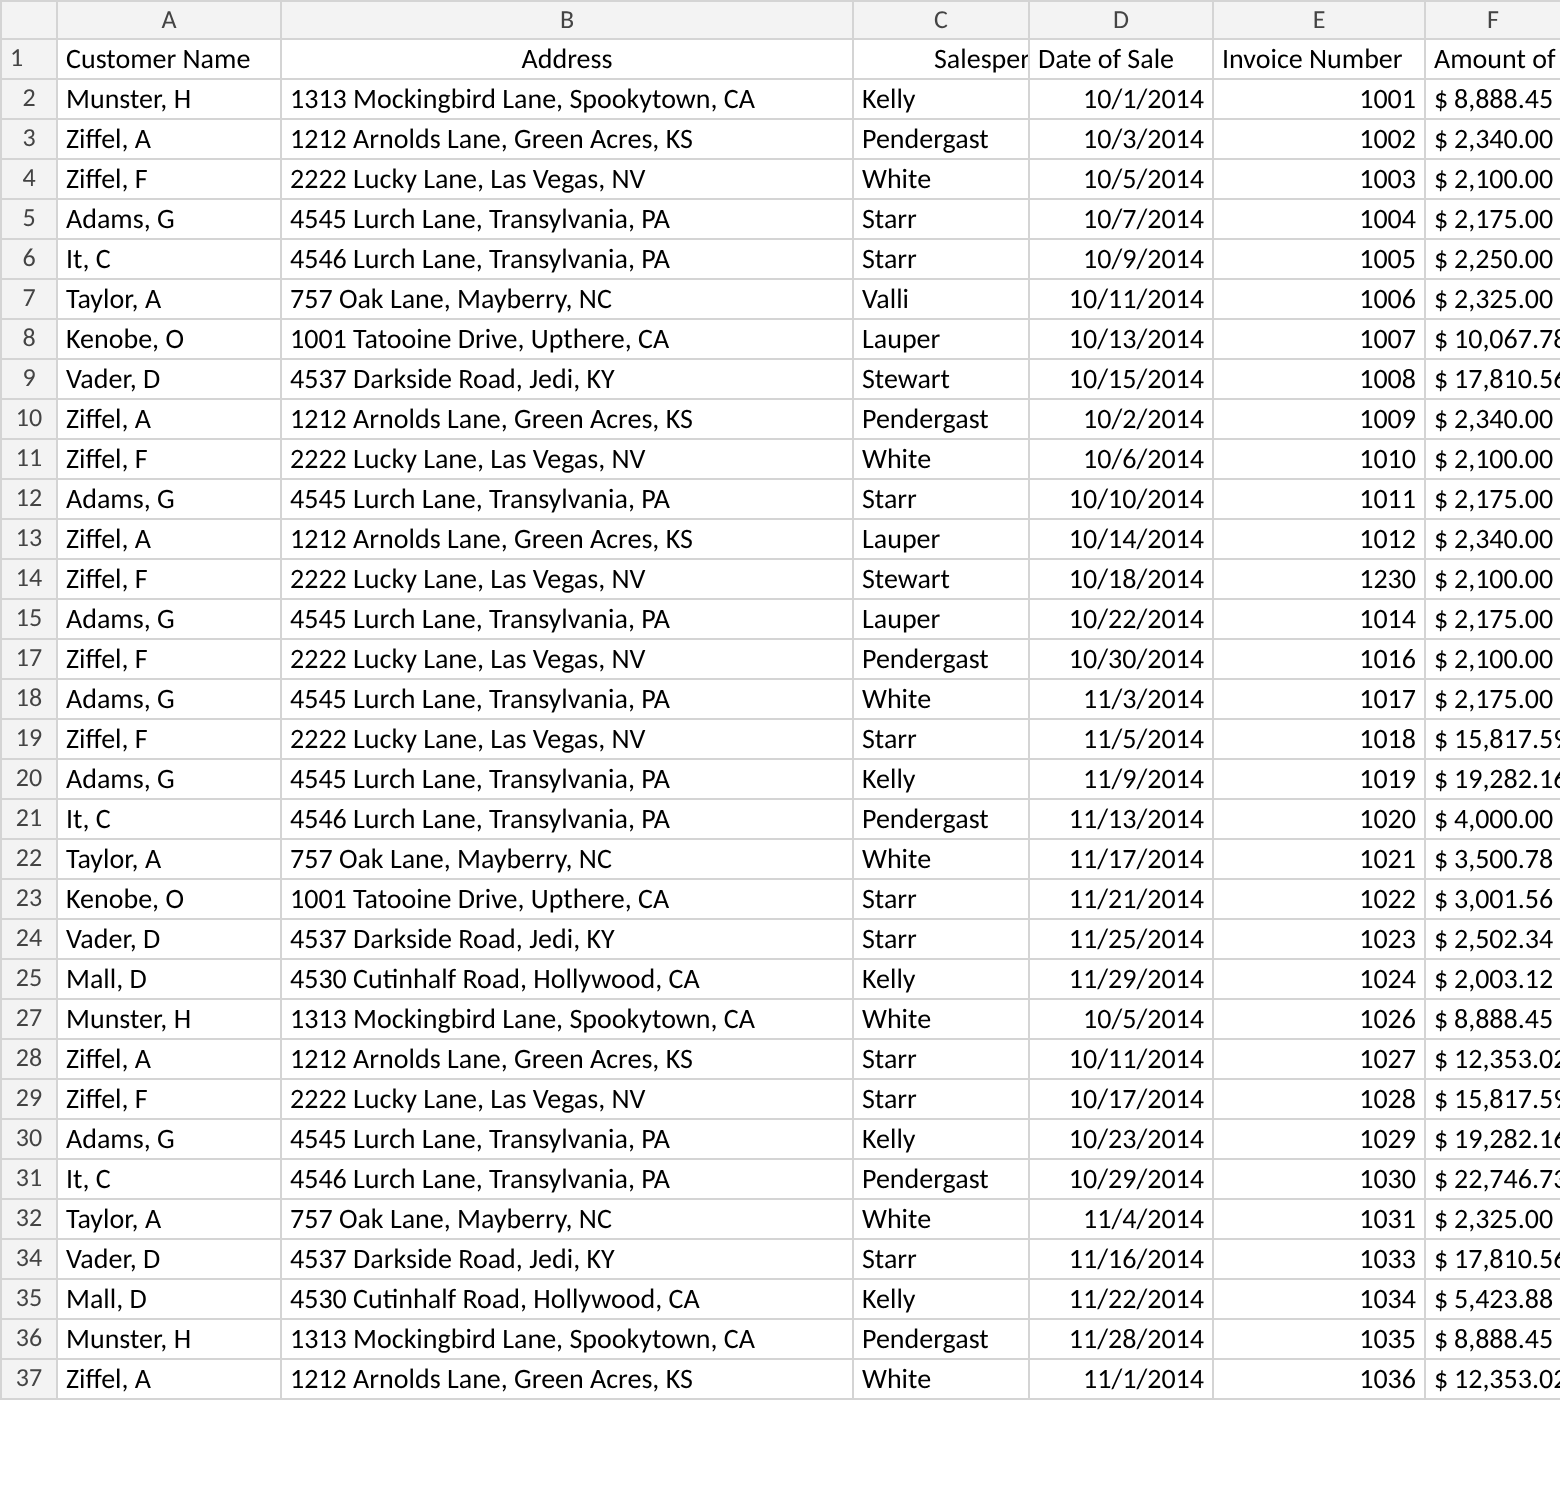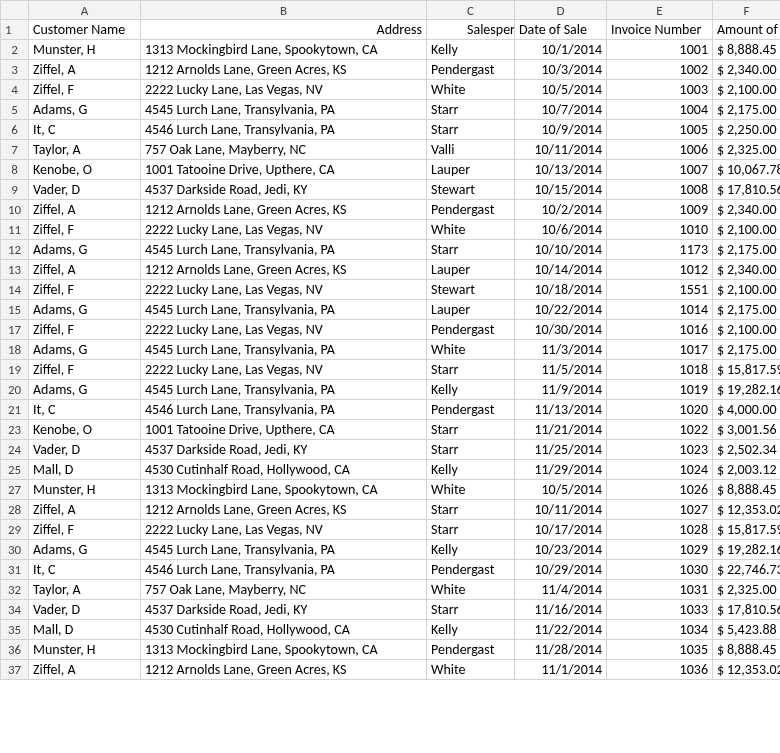--- a/index.html
+++ b/index.html
@@ -77,21 +77,21 @@
       <th>C</th>
       <th>D</th>
       <th>E</th>
       <th>F</th>
     </tr>
   </thead>
   <tbody id="grid-body">
       <tr class="hdr-labels">
         <td class="row-hdr">1</td>
         <td class="col-A" style="text-align: left;">Customer Name</td>
-        <td class="col-B" style="text-align: right;">Address</td>
+        <td class="col-B" style="text-align: center;">Address</td>
         <td class="col-C" style="text-align: left; padding-left: 40px;">Salesperson</td>
         <td class="col-D" style="text-align: left;">Date of Sale</td>
         <td class="col-E" style="text-align: left; margin-top: 11px;">Invoice Number</td>
         <td class="col-F" style="text-align: left;">Amount of Sale</td>
       </tr>
       <tr class="data">
         <td class="row-hdr">2</td>
         <td class="col-A">Munster, H</td>
         <td class="col-B">1313 Mockingbird Lane, Spookytown, CA</td>
         <td class="col-C">Kelly</td>
@@ -179,39 +179,39 @@
         <td class="col-D">10/6/2014</td>
         <td class="col-E">1010</td>
         <td class="col-F amount-cell"><span class="dollar">$</span><span>2,100.00</span></td>
       </tr>
       <tr class="data">
         <td class="row-hdr">12</td>
         <td class="col-A">Adams, G</td>
         <td class="col-B">4545 Lurch Lane, Transylvania, PA</td>
         <td class="col-C">Starr</td>
         <td class="col-D">10/10/2014</td>
-        <td class="col-E">1173</td>
+        <td class="col-E">1011</td>
         <td class="col-F amount-cell"><span class="dollar">$</span><span>2,175.00</span></td>
       </tr>
       <tr class="data">
         <td class="row-hdr">13</td>
         <td class="col-A">Ziffel, A</td>
         <td class="col-B">1212 Arnolds Lane, Green Acres, KS</td>
         <td class="col-C">Lauper</td>
         <td class="col-D">10/14/2014</td>
         <td class="col-E">1012</td>
         <td class="col-F amount-cell"><span class="dollar">$</span><span>2,340.00</span></td>
       </tr>
       <tr class="data">
         <td class="row-hdr">14</td>
         <td class="col-A">Ziffel, F</td>
         <td class="col-B">2222 Lucky Lane, Las Vegas, NV</td>
         <td class="col-C">Stewart</td>
         <td class="col-D">10/18/2014</td>
-        <td class="col-E">1551</td>
+        <td class="col-E">1230</td>
         <td class="col-F amount-cell"><span class="dollar">$</span><span>2,100.00</span></td>
       </tr>
       <tr class="data">
         <td class="row-hdr">15</td>
         <td class="col-A">Adams, G</td>
         <td class="col-B">4545 Lurch Lane, Transylvania, PA</td>
         <td class="col-C">Lauper</td>
         <td class="col-D">10/22/2014</td>
         <td class="col-E">1014</td>
         <td class="col-F amount-cell"><span class="dollar">$</span><span>2,175.00</span></td>
@@ -255,20 +255,29 @@
       <tr class="data">
         <td class="row-hdr">21</td>
         <td class="col-A">It, C</td>
         <td class="col-B">4546 Lurch Lane, Transylvania, PA</td>
         <td class="col-C">Pendergast</td>
         <td class="col-D">11/13/2014</td>
         <td class="col-E">1020</td>
         <td class="col-F amount-cell"><span class="dollar">$</span><span>4,000.00</span></td>
       </tr>
       <tr class="data">
+        <td class="row-hdr">22</td>
+        <td class="col-A">Taylor, A</td>
+        <td class="col-B">757 Oak Lane, Mayberry, NC</td>
+        <td class="col-C">White</td>
+        <td class="col-D">11/17/2014</td>
+        <td class="col-E">1021</td>
+        <td class="col-F amount-cell"><span class="dollar">$</span><span>3,500.78</span></td>
+      </tr>
+      <tr class="data">
         <td class="row-hdr">23</td>
         <td class="col-A">Kenobe, O</td>
         <td class="col-B">1001 Tatooine Drive, Upthere, CA</td>
         <td class="col-C">Starr</td>
         <td class="col-D">11/21/2014</td>
         <td class="col-E">1022</td>
         <td class="col-F amount-cell"><span class="dollar">$</span><span>3,001.56</span></td>
       </tr>
       <tr class="data">
         <td class="row-hdr">24</td>

